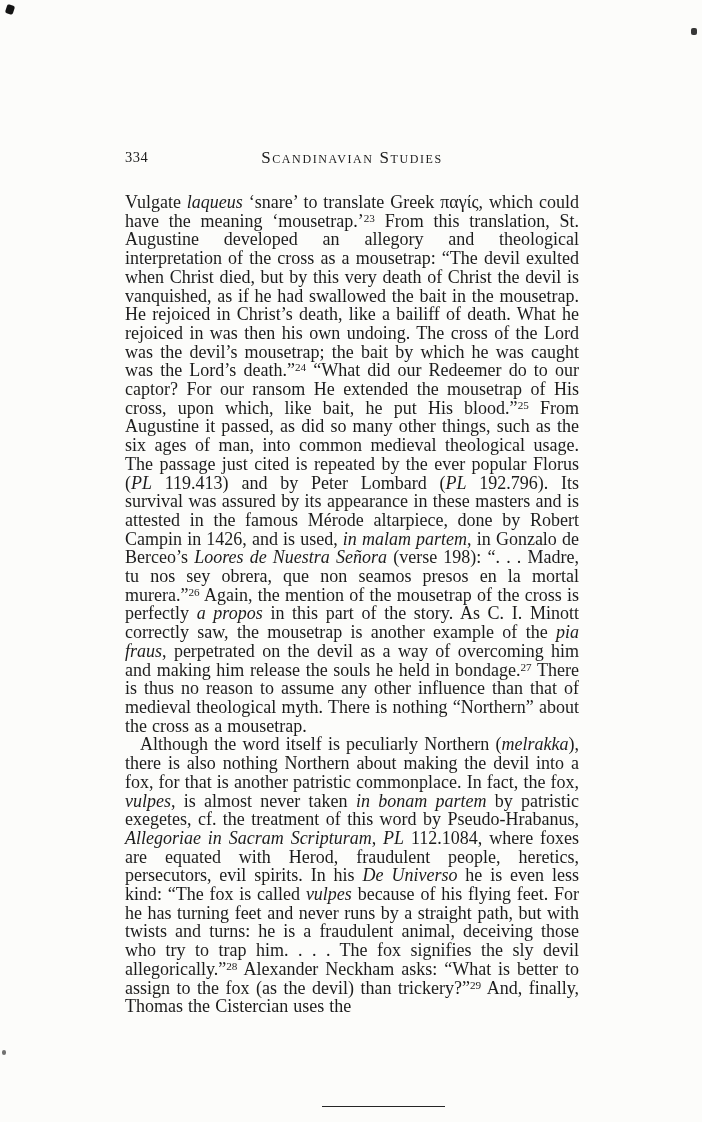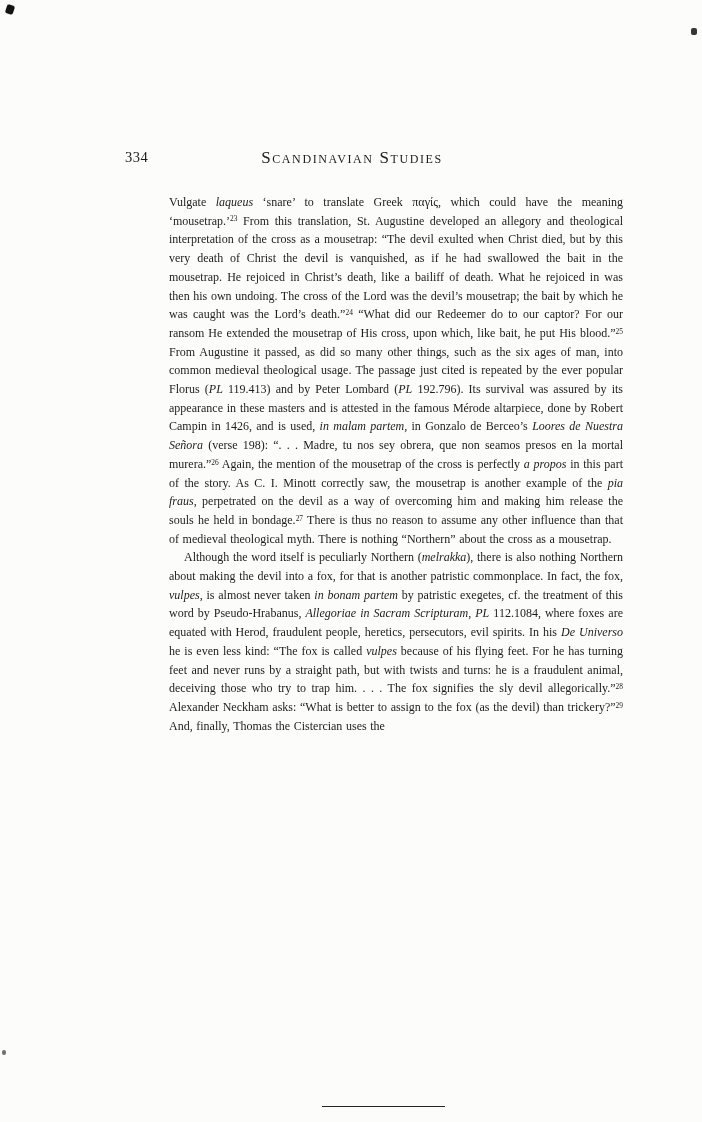--- a/index.html
+++ b/index.html
@@ -35,24 +35,23 @@
     text-align:center;
     font-variant:small-caps;
     letter-spacing:1.6px;
     font-size:17px;
   }
   
   .text-block{
     position:absolute;
     top:193px;left:125px;width:454px;
     text-align:justify;
-    font-size:12px;
+    font-size:18px;
     line-height:18.7px;
     word-spacing:.6px;
-    margin-left:44px;
   }
   .text-block p{margin:0;padding:0;}
   .text-block p.indent{text-indent:15px;}
   .text-block i{font-style:italic;}
   .text-block sup{
     font-size:62%;
     vertical-align:baseline;
     position:relative;
     top:-0.45em;
     line-height:0;

